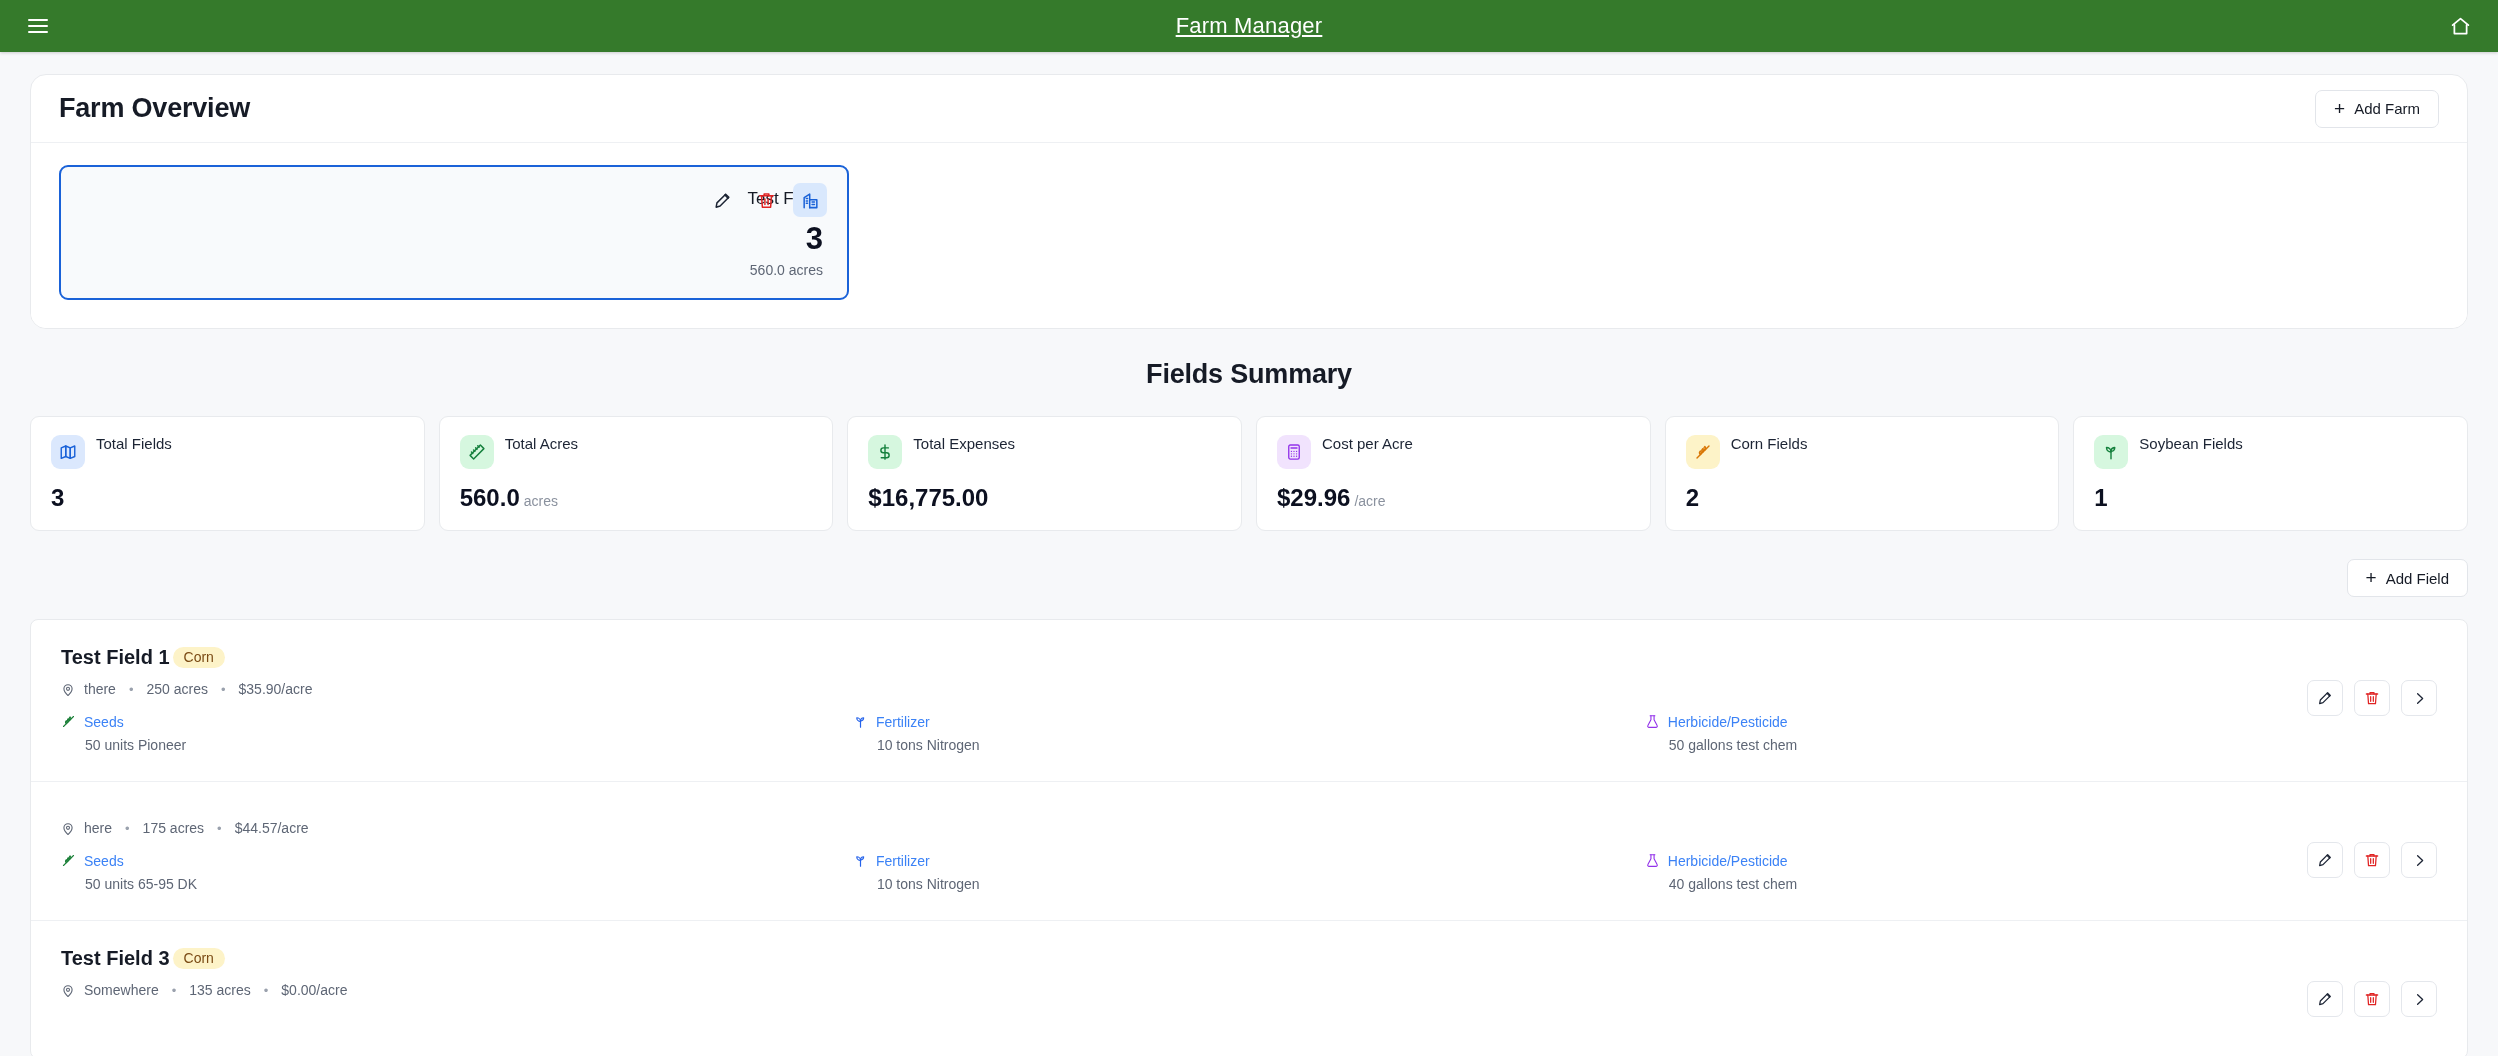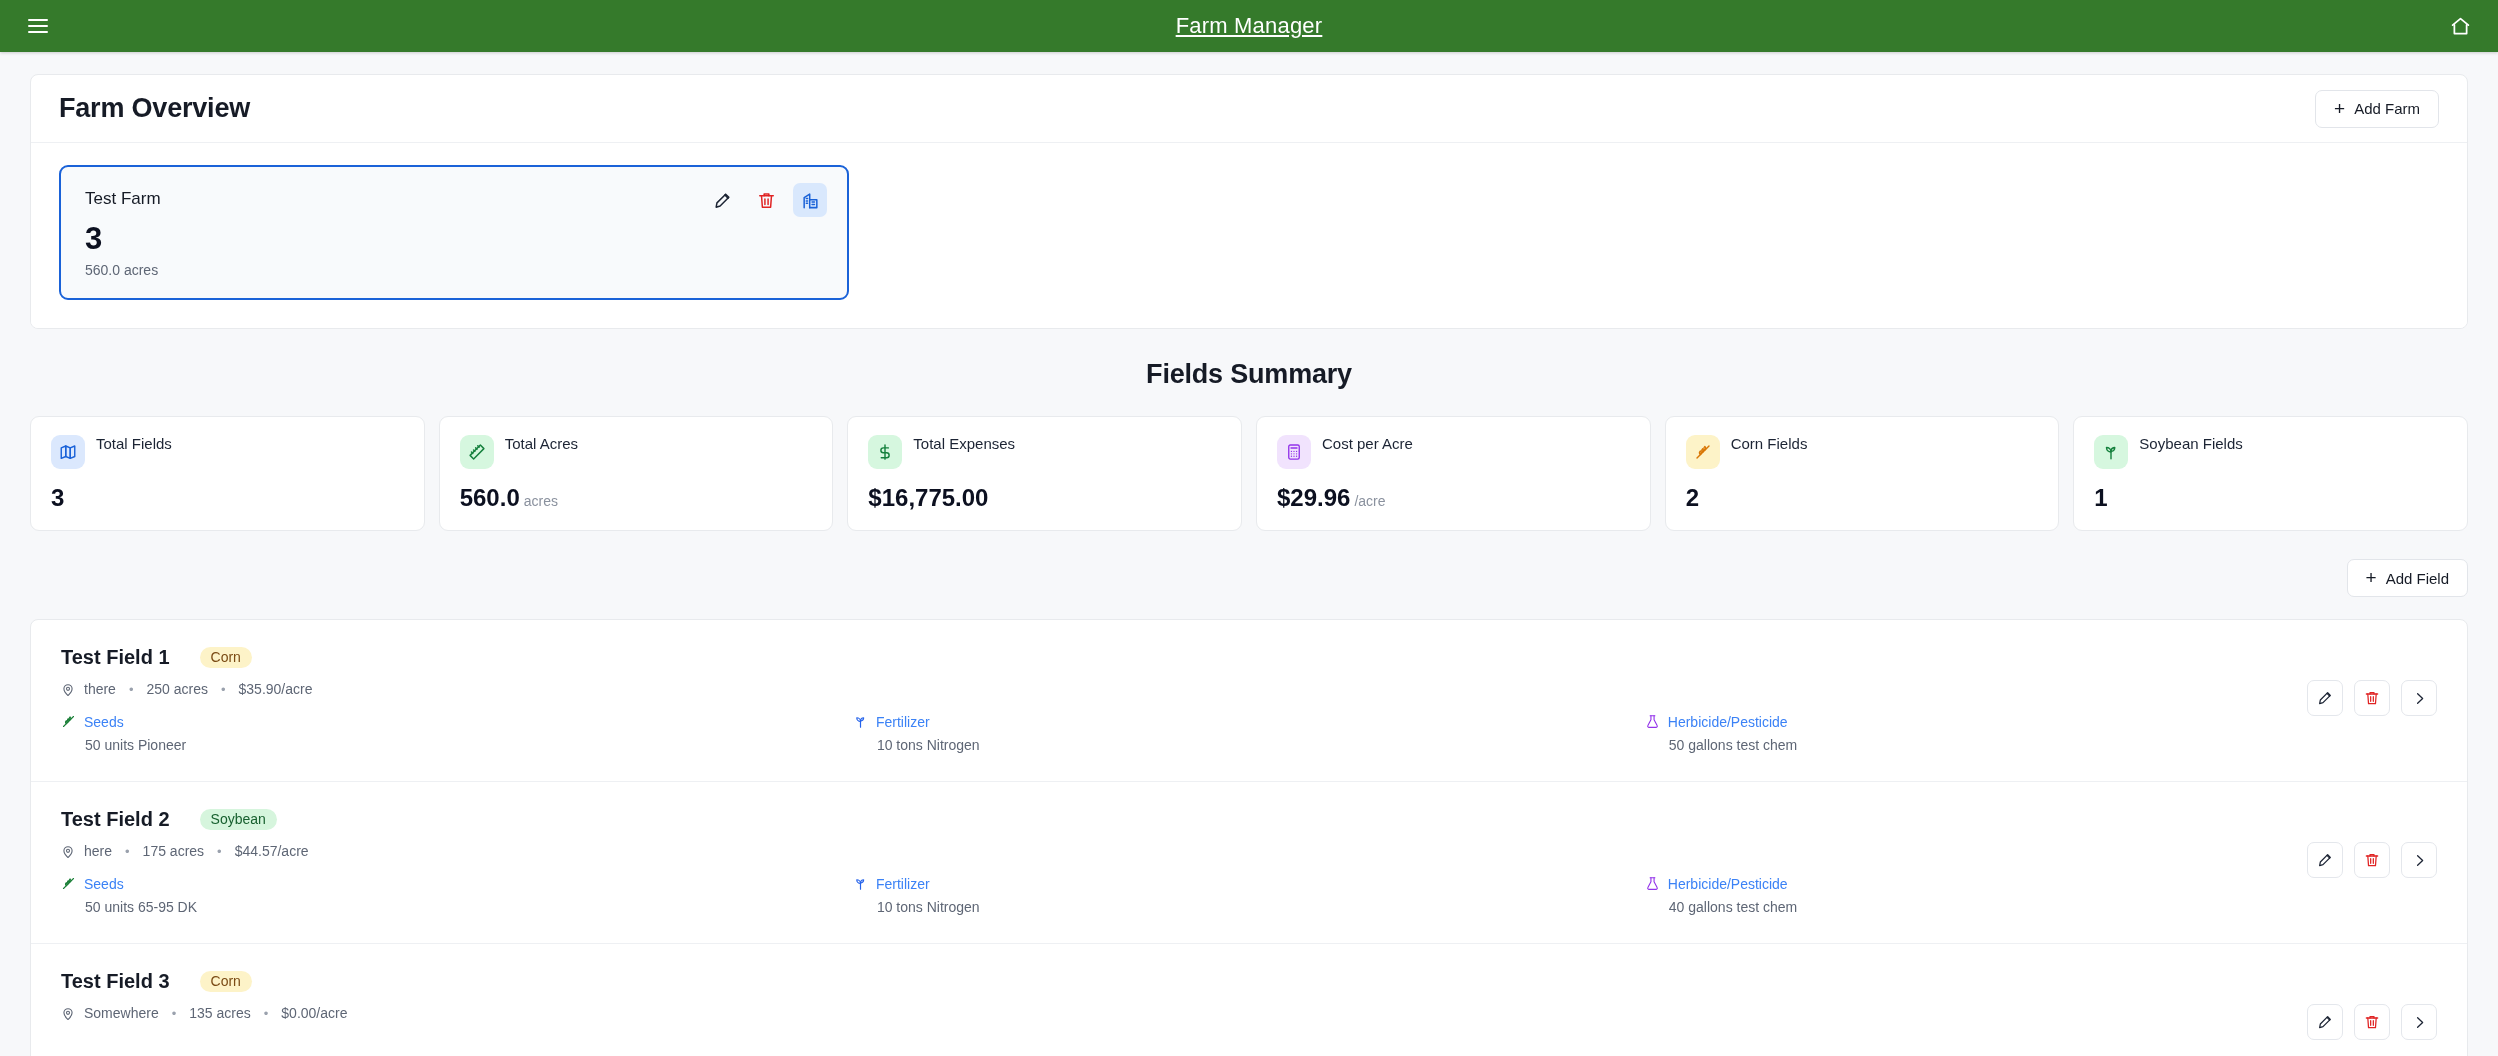--- a/index.html
+++ b/index.html
@@ -52,22 +52,23 @@
   .card {
     background: #ffffff;
     border: 1px solid #e8eaed;
     border-radius: 8px;
   }
 
   
   .page { padding: 0 30px; }
   .overview {
     margin-top: 22px;
-    border-radius: 8px;
+    border-radius: 16px;
     overflow: hidden;
+    text-align: right;
   }
   .overview-head {
     height: 68px;
     padding: 0 28px;
     display: flex;
     align-items: center;
     justify-content: space-between;
     border-bottom: 1px solid #eef0f3;
   }
   .overview-title {
@@ -200,21 +201,21 @@
     margin-bottom: 28px;
     overflow: hidden;
   }
   .field-row {
     position: relative;
     padding: 26px 30px 28px 30px;
     border-bottom: 1px solid #eef0f3;
   }
   .field-row:last-child { border-bottom: none; }
 
-  .field-top { display: flex; align-items: center; gap: 30px; }
+  .field-top { display: flex; align-items: center; gap: 3px; }
   .field-name {
     font-size: 20px;
     font-weight: bold;
     color: #161b26;
   }
   .badge {
     font-size: 14px;
     padding: 3px 11px 4px 11px;
     border-radius: 11px;
     line-height: 1;
@@ -529,24 +530,20 @@
           <span>
             <svg width="15" height="15" viewBox="0 0 24 24" fill="none" stroke="#1c2434" stroke-width="2.1" stroke-linecap="round" stroke-linejoin="round">
               <path d="m9 4.5 8 7.5-8 7.5"></path>
             </svg>
           </span>
         </div>
       </div>
     </div>
 
     <div class="field-row">
-      <div class="field-top">
-        <div class="field-name">Test Field 2</div>
-        <div class="badge soybean">Soybean</div>
-      </div>
       <div class="field-meta">
         <span>
           <svg width="14" height="14" viewBox="0 0 24 24" fill="none" stroke="#5e6675" stroke-width="1.9" stroke-linecap="round" stroke-linejoin="round">
             <path d="M12 21.5s7-6.2 7-11.5a7 7 0 1 0-14 0c0 5.3 7 11.5 7 11.5z"></path>
               <circle cx="12" cy="10" r="2.6"></circle>
           </svg>
         </span>
         <span>here</span>
         <span class="dot">•</span>
         <span>175 acres</span>

